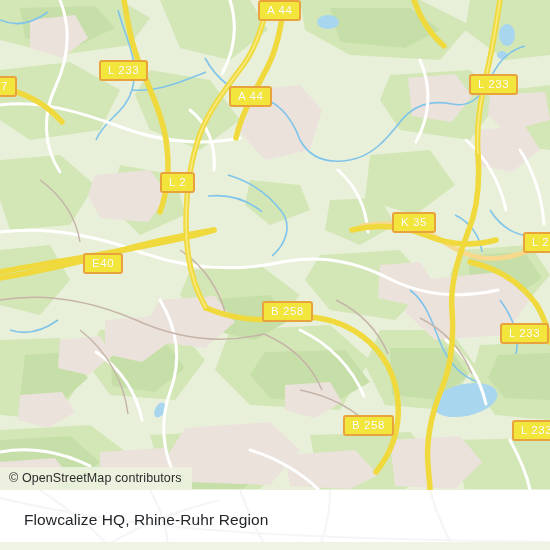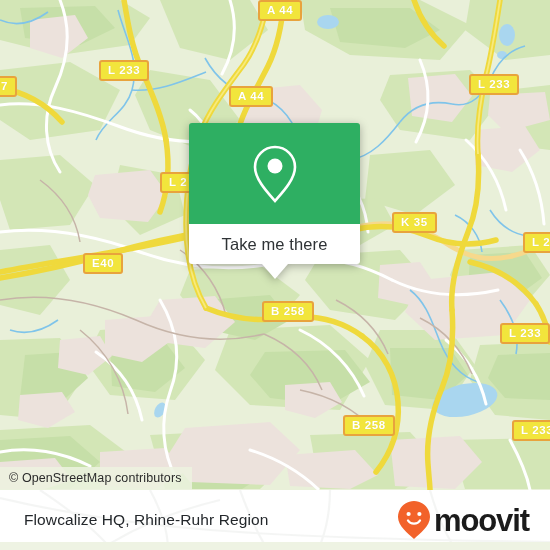--- a/index.html
+++ b/index.html
@@ -71,21 +71,21 @@
     border-top:15px solid #ffffff;
   }
 
   
   .shield{
     position:absolute;z-index:20;
     background:#f2e53c;
     border:2px solid #e8a33d;
     border-radius:3px;
     color:#ffffff;
-    font-size:11.5px;font-weight:bold;
+    font-size:11.5px;font-weight:normal;
     letter-spacing:.6px;
     padding:2px 7px 3px 7px;
     white-space:nowrap;
     text-shadow:0 0 1px rgba(0,0,0,.10);
     box-sizing:border-box;
   }
 </style>
 </head>
 <body>
 
@@ -278,54 +278,33 @@
       <div class="shield" style="left: 160px; top: 172px;">L 2</div>
       <div class="shield" style="left: 392px; top: 212px;">K 35</div>
       <div class="shield" style="left: 523px; top: 232px;">L 2</div>
       <div class="shield" style="left: 83px; top: 253px;">E40</div>
       <div class="shield" style="left: 262px; top: 301px;">B 258</div>
       <div class="shield" style="left: 500px; top: 323px;">L 233</div>
       <div class="shield" style="left: 343px; top: 415px;">B 258</div>
       <div class="shield" style="left: 512px; top: 420px;">L 233</div>
     </div>
 
-  <div class="callout">
-    <div class="callout-top">
-      <svg width="52" height="64" viewBox="0 0 52 64">
-        <path d="M26 5 C15 5 6 14 6 25 C6 38 20 52 26 59 C32 52 46 38 46 25 C46 14 37 5 26 5 Z" fill="none" stroke="#ffffff" stroke-width="2.6"></path>
-        <circle cx="26" cy="24" r="7.5" fill="#ffffff"></circle>
-      </svg>
-    </div>
-    <div class="callout-bottom">
-      <span class="callout-label">Take me there</span>
-    </div>
-    <div class="callout-tail"></div>
-  </div>
 
   <div class="attrib">© OpenStreetMap contributors</div>
 
   <div class="footer">
     <svg class="footer-ghost" width="550" height="60" viewBox="0 0 550 60">
       <g stroke="#9aa39a" fill="none" stroke-width="2.2">
         <path d="M0,8 C60,22 130,34 210,40 C300,47 400,50 550,52"></path>
         <path d="M40,0 C70,20 96,40 112,60"></path>
         <path d="M150,0 C162,22 168,42 168,60"></path>
         <path d="M240,0 C248,22 256,42 268,60"></path>
         <path d="M330,0 C330,22 326,42 318,60"></path>
         <path d="M430,0 C436,22 444,42 456,60"></path>
         <path d="M100,60 C130,40 170,22 220,10"></path>
       </g>
     </svg>
 
     <div class="footer-title">Flowcalize HQ, Rhine-Ruhr Region</div>
 
-    <div class="brand">
-      <svg width="34" height="40" viewBox="0 0 34 40">
-        <path d="M17 1 C8.2 1 1 8.2 1 17 C1 26 11 33.5 17 39 C23 33.5 33 26 33 17 C33 8.2 25.8 1 17 1 Z" fill="#f2622a"></path>
-        <circle cx="11.6" cy="14" r="2.1" fill="#ffffff"></circle>
-        <circle cx="22.4" cy="14" r="2.1" fill="#ffffff"></circle>
-        <path d="M11 20.5 C13.4 24.6 20.6 24.6 23 20.5" fill="none" stroke="#ffffff" stroke-width="2.3" stroke-linecap="round"></path>
-      </svg>
-      <span class="brand-text">moovit</span>
-    </div>
   </div>
 
 </div>
 
 </body></html>

